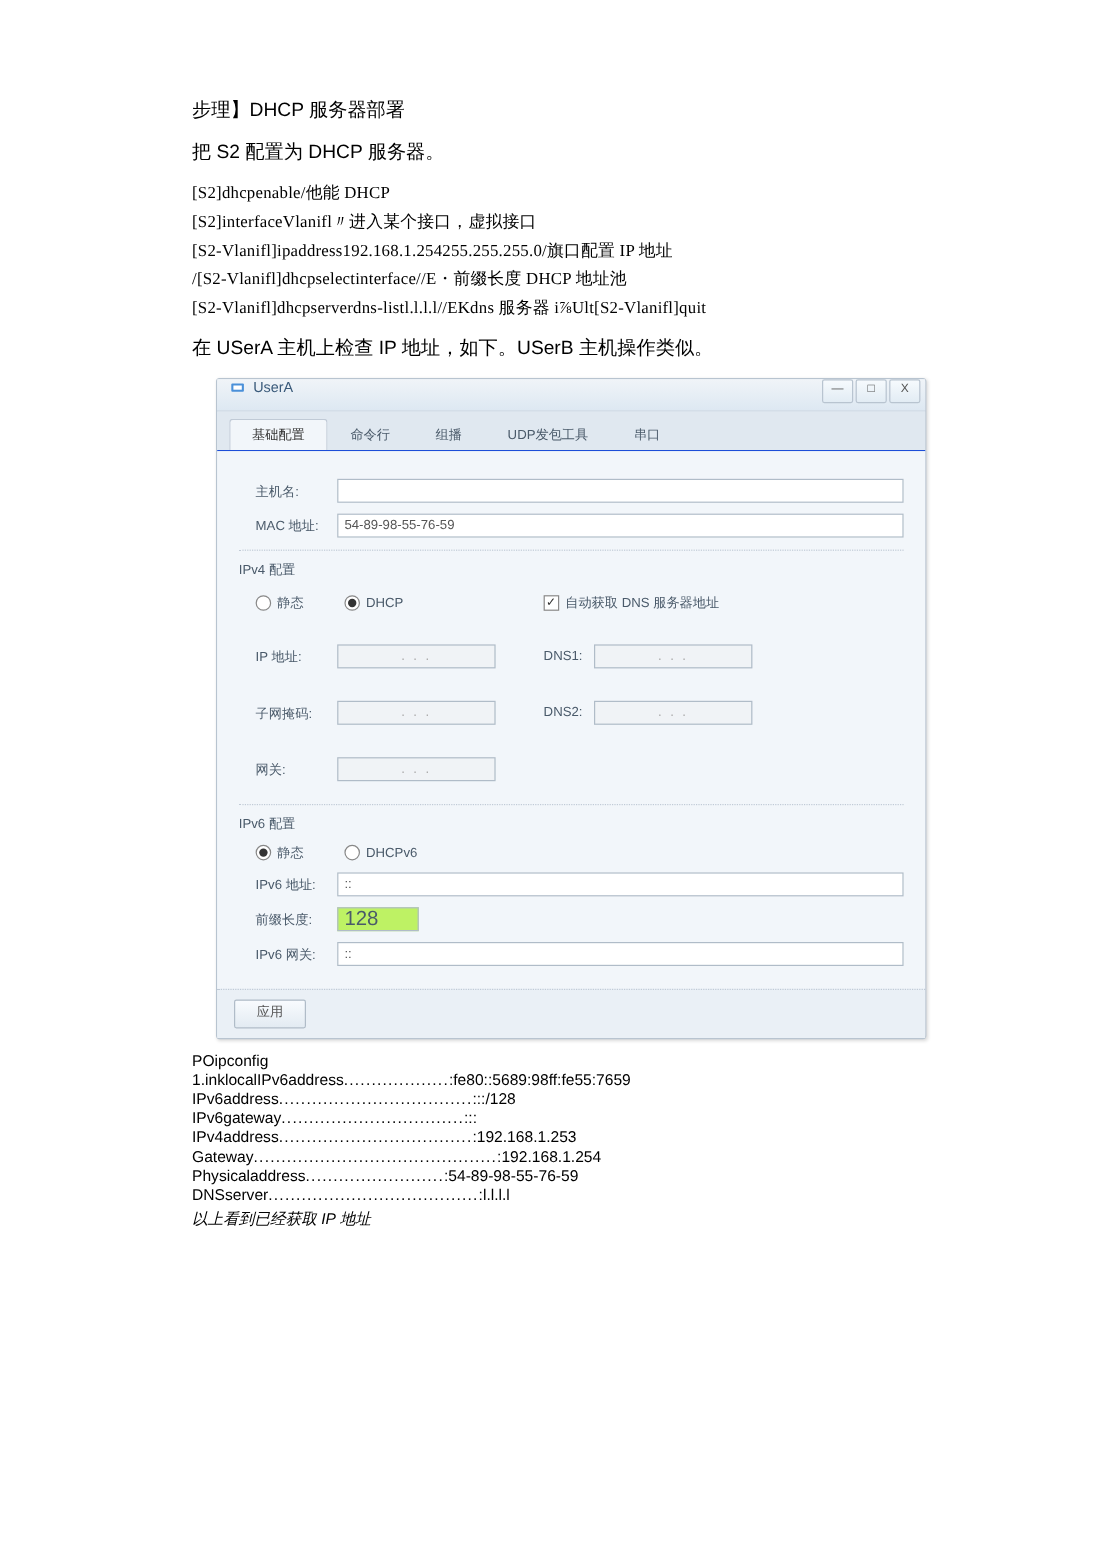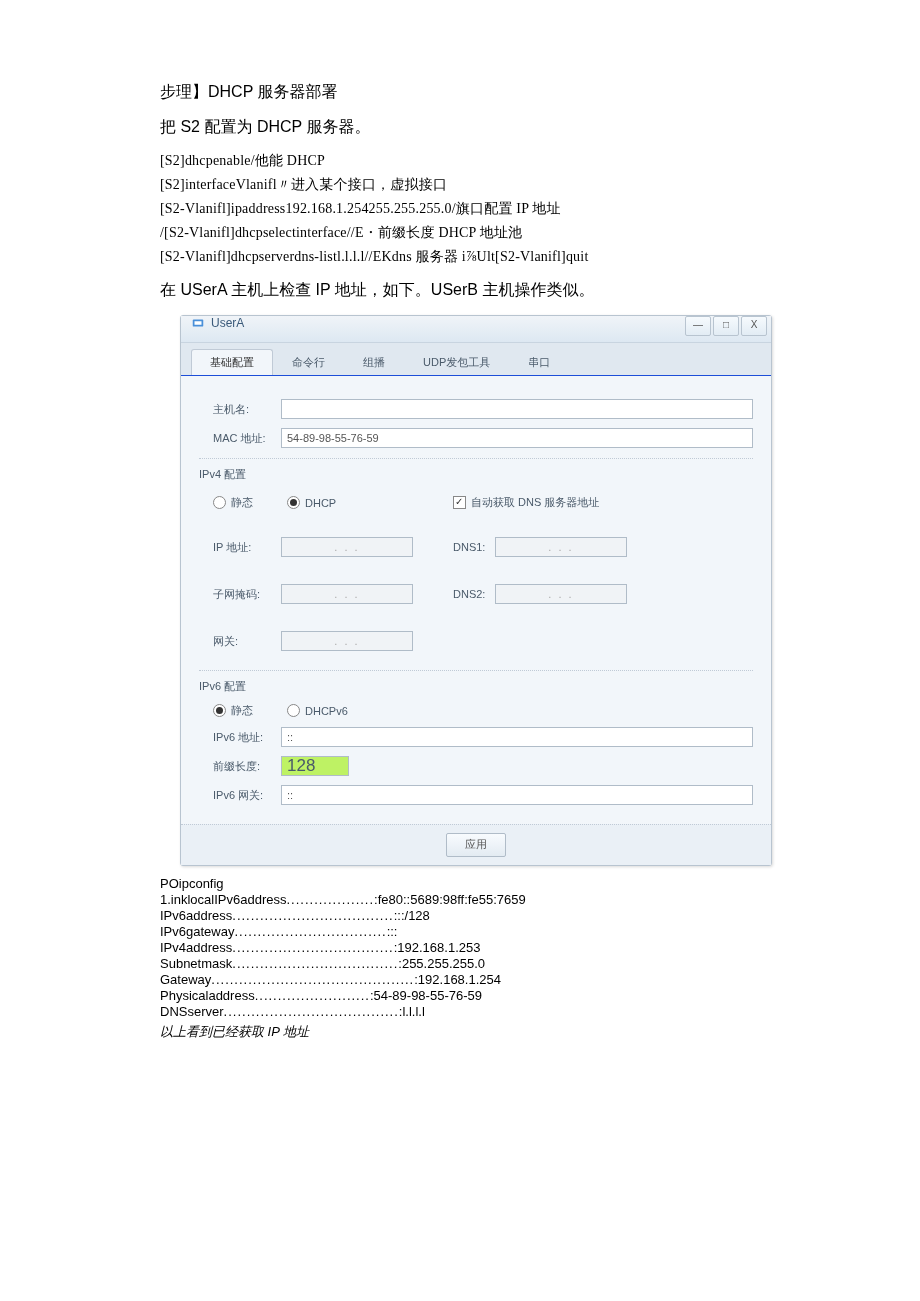--- a/index.html
+++ b/index.html
@@ -26,21 +26,21 @@
 .field-sm{width:56px;flex:none;height:18px;border:1px solid #b0bcc8;background:#bef264;padding:0 5px;font-size:17px;line-height:18px}
 .sechead{font-size:11px;color:#4a5a6a;margin:10px 0 4px 0;border-top:1px dotted #c0cad6;padding-top:8px;display:flex;align-items:center}
 .radio,.check{width:11px;height:11px;border:1px solid #888;display:inline-block;margin-right:5px;position:relative;vertical-align:middle;background:#fff}
 .radio{border-radius:50%}
 .radio.sel::after{content:"";position:absolute;inset:2px;background:#333;border-radius:50%}
 .check.sel::after{content:"";position:absolute;left:1px;top:-1px;font-size:10px;color:#333;content:"✓"}
 .check.sel::after{content:"✓"}
 .indent{padding-left:14px}
 .half{display:flex;gap:40px}
 .halfcol{display:flex;flex-direction:column;gap:9px}
-.foot{display:flex;justify-content:center;padding:8px 14px;border-top:1px dotted #c0cad6;background:#eaf0f6}
+.foot{display:flex;justify-content:flex-start;padding:8px 14px;border-top:1px dotted #c0cad6;background:#eaf0f6}
 .btn{width:58px;height:22px;border:1px solid #b0bcc8;background:linear-gradient(#f8fbfe,#e3ebf2);font-size:11px;text-align:center;line-height:20px;color:#555;border-radius:2px}
 .ipconfig{font-family:Liberation Sans, sans-serif;font-size:13px;margin-top:4px}
 .ipline{display:flex;margin:1px 0}
 .ipkey{white-space:nowrap}
 .ipdots{flex:0 1 auto;overflow:hidden;color:#000;letter-spacing:1px}
 .ipval{white-space:nowrap}
 .italic{font-style:italic;margin-top:4px}
 </style>
 </head>
 <body>
@@ -172,25 +172,20 @@
           <span class="ipkey">IPv6gateway</span>
           <span class="ipdots">.................................</span>
           <span class="ipval">:::</span>
         </div>
         <div class="ipline">
           <span class="ipkey">IPv4address</span>
           <span class="ipdots">...................................</span>
           <span class="ipval">:192.168.1.253</span>
         </div>
         <div class="ipline">
-          <span class="ipkey">Subnetmask</span>
-          <span class="ipdots">....................................</span>
-          <span class="ipval">:255.255.255.0</span>
-        </div>
-        <div class="ipline">
           <span class="ipkey">Gateway</span>
           <span class="ipdots">............................................</span>
           <span class="ipval">:192.168.1.254</span>
         </div>
         <div class="ipline">
           <span class="ipkey">Physicaladdress</span>
           <span class="ipdots">.........................</span>
           <span class="ipval">:54-89-98-55-76-59</span>
         </div>
         <div class="ipline">

